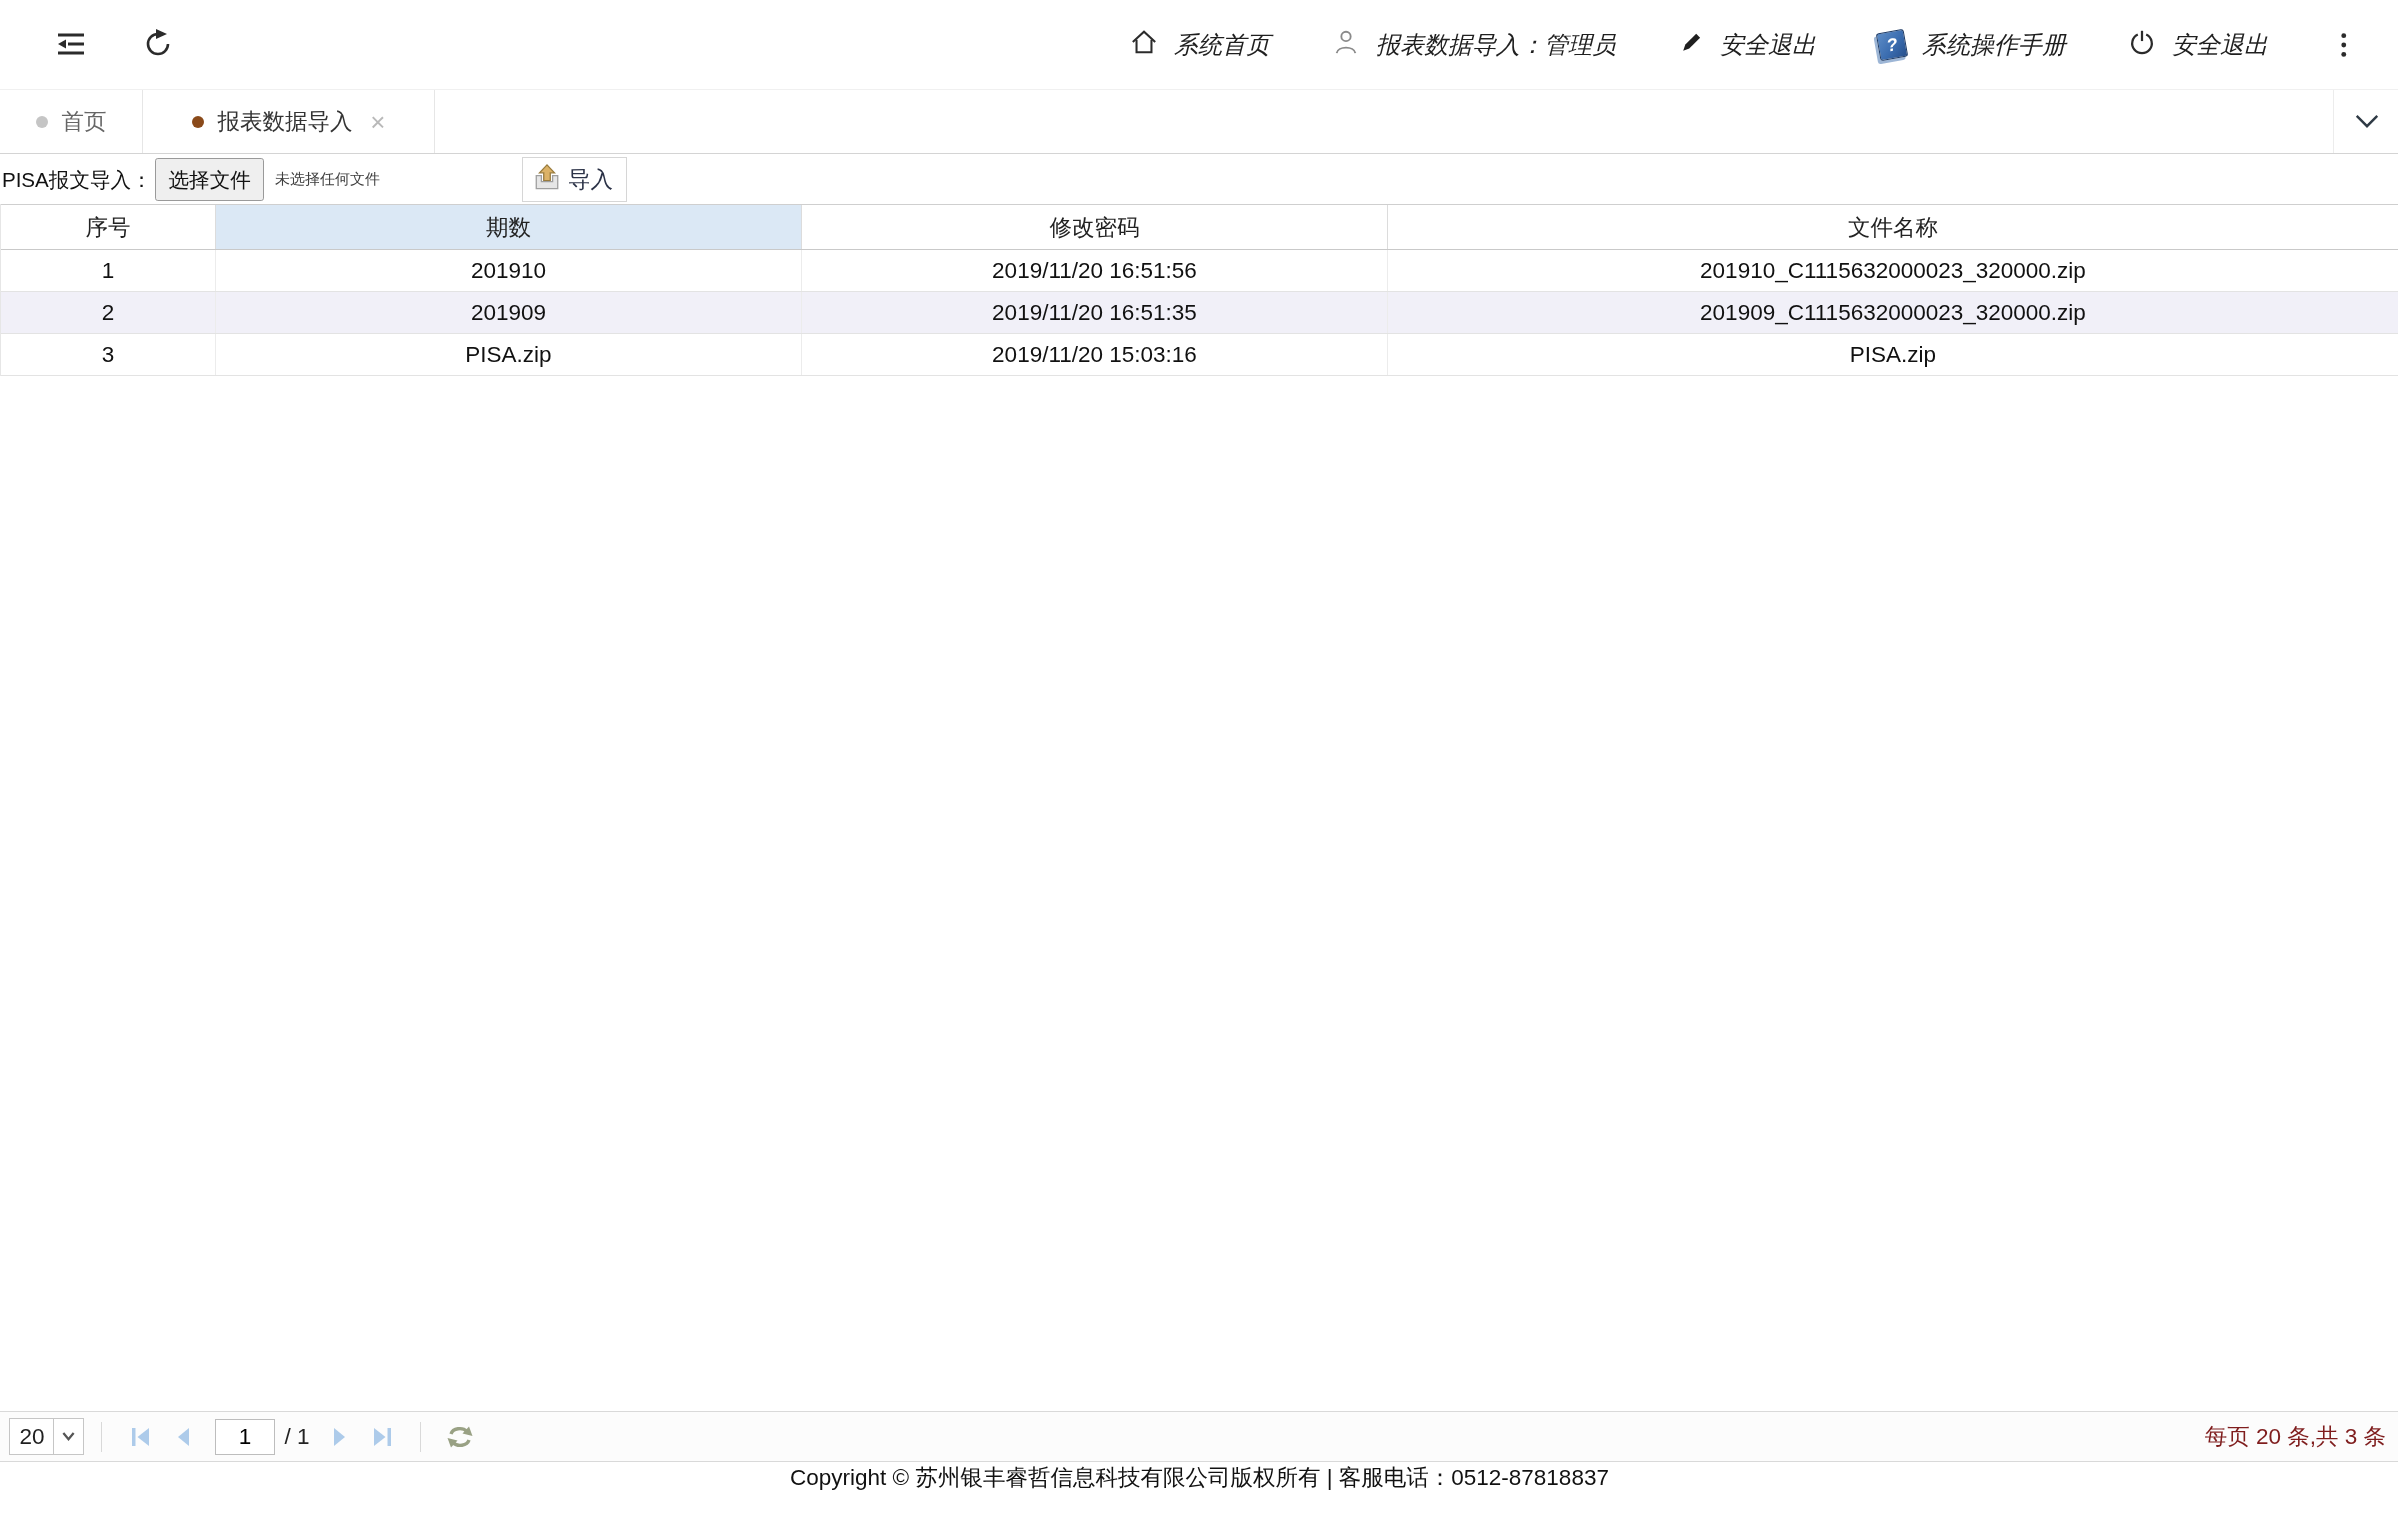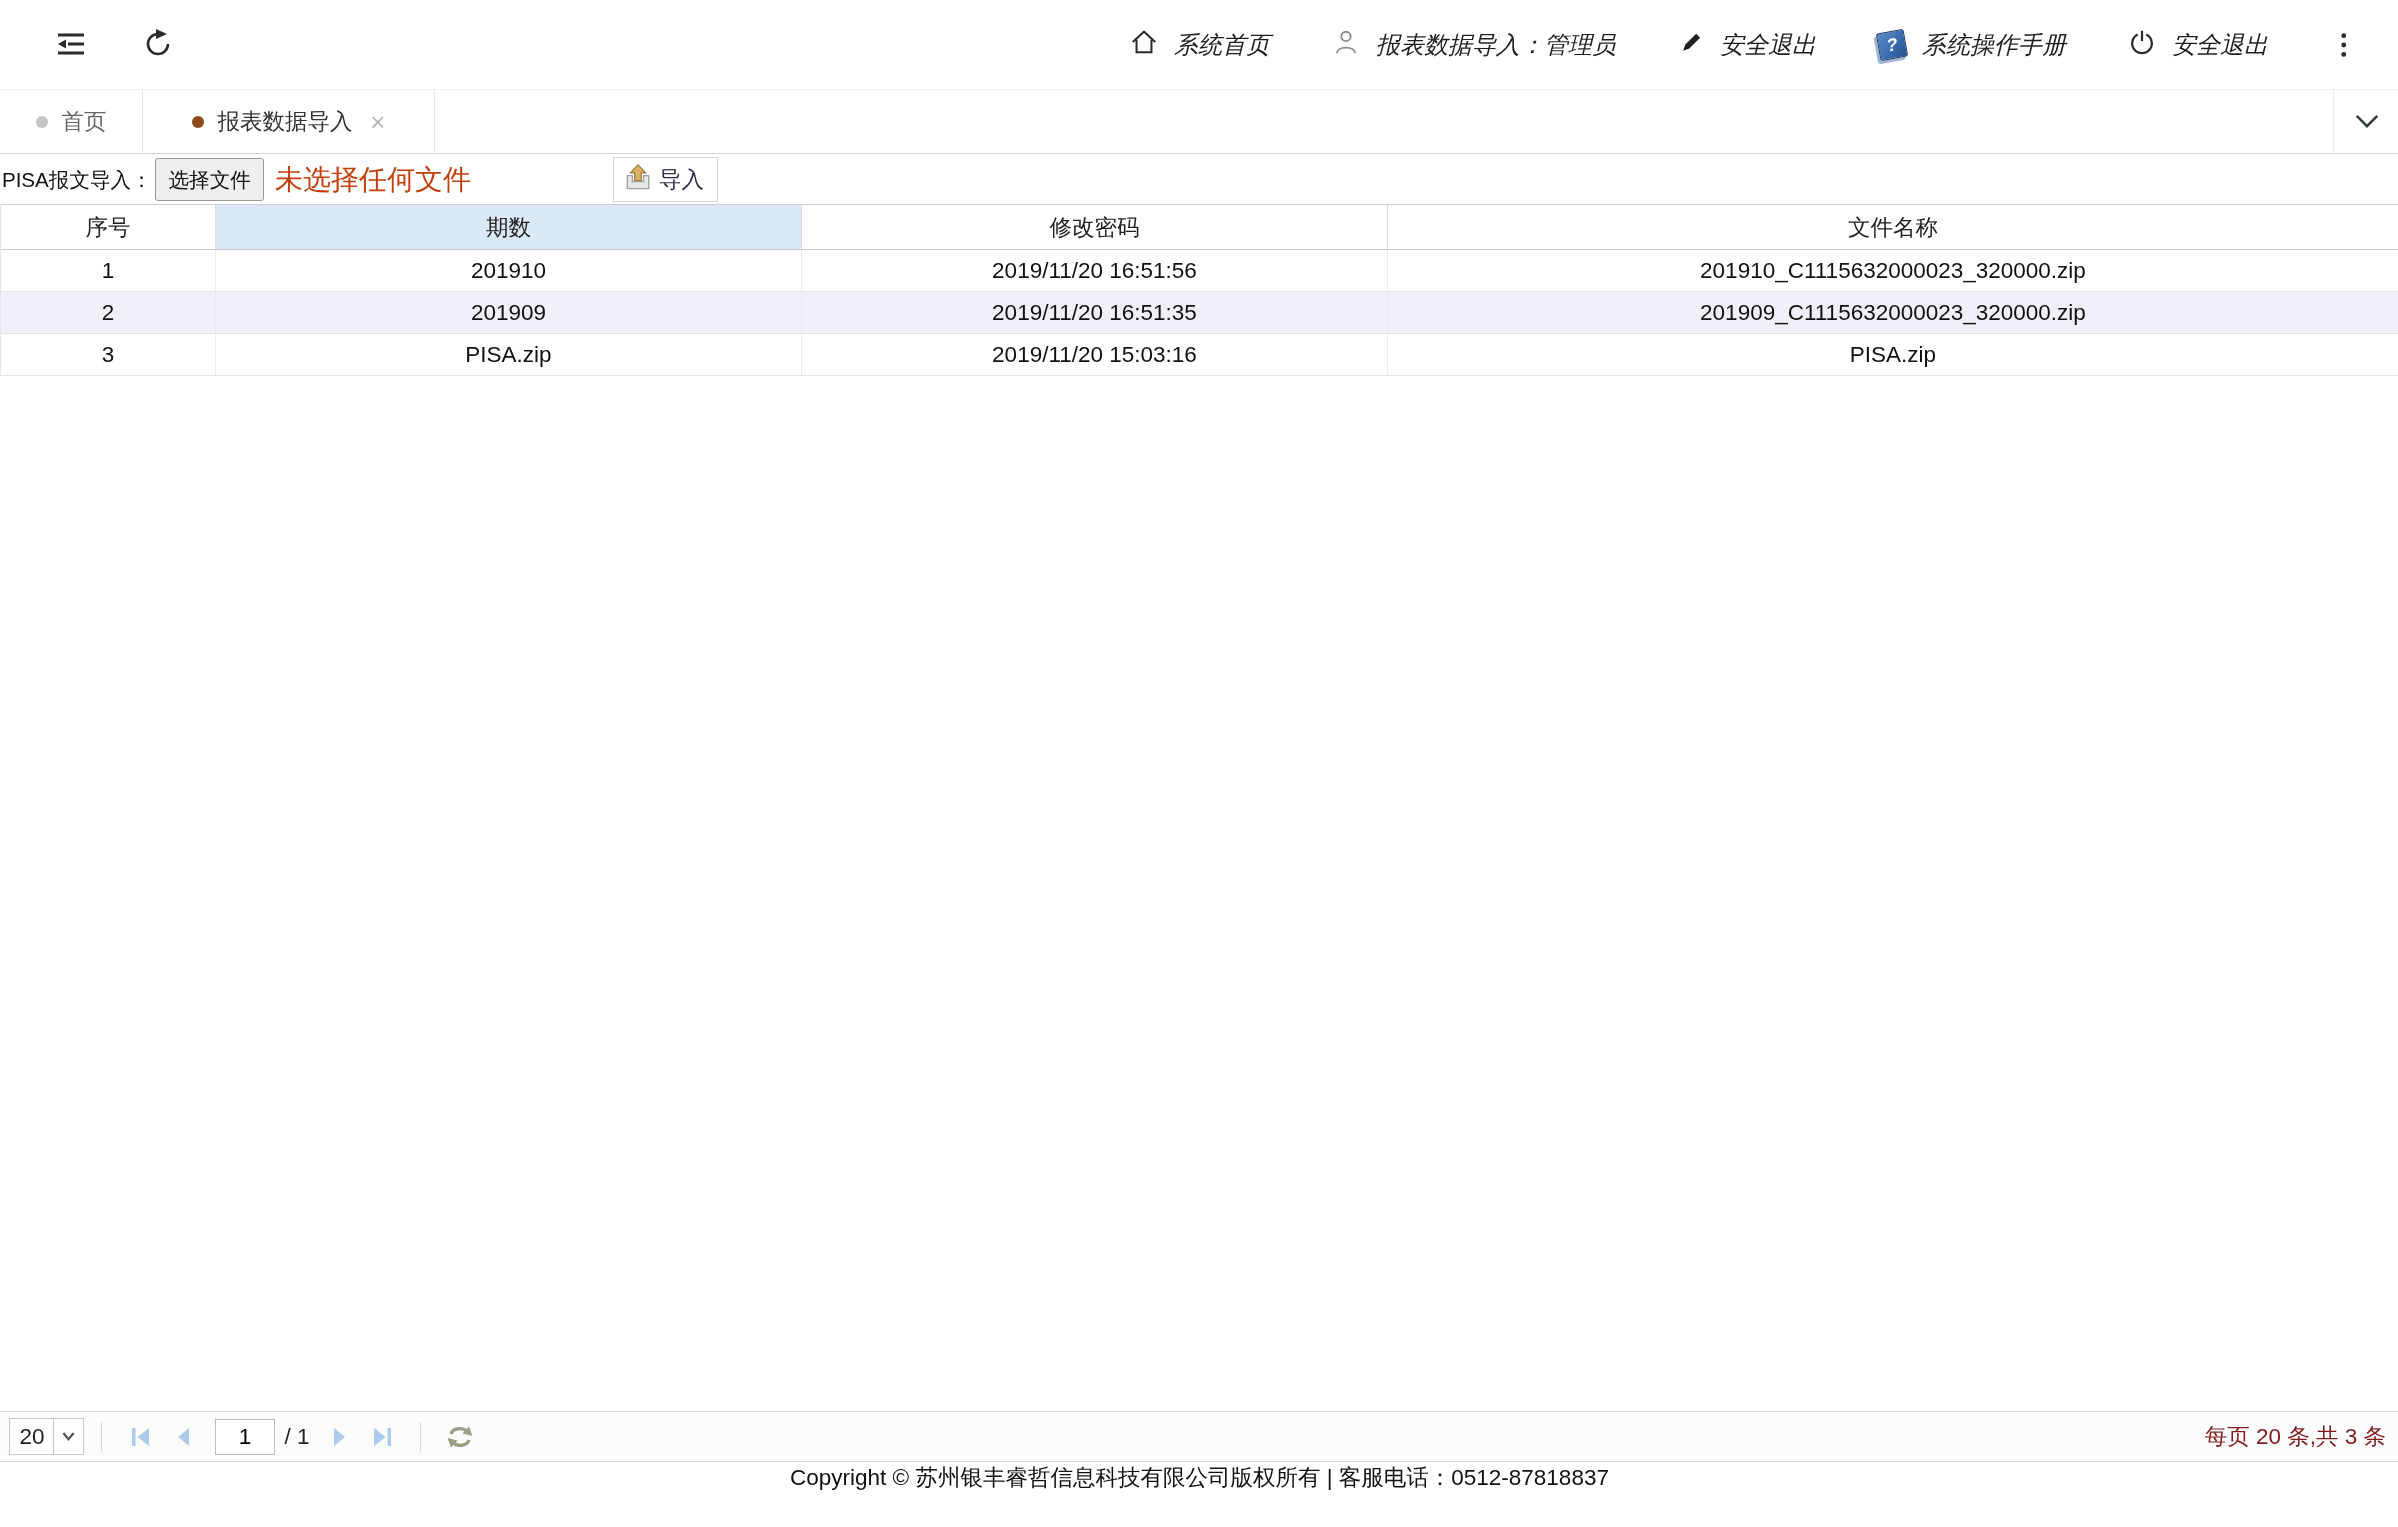--- a/index.html
+++ b/index.html
@@ -37,21 +37,21 @@
   .tab-overflow { margin-left:auto; width:66px; height:100%; border-left:0.9px solid #ececec;
     display:flex; align-items:center; justify-content:center; cursor:pointer; }
 
   
   .upload-row { position:absolute; top:154px; left:0; width:100%; height:51px; background:#fff;
     display:flex; align-items:center; padding-left:1.9px; }
   .upload-label { font-size:20.6px; color:#111; }
   .choose-btn { margin-left:3.7px; font-size:20.6px; color:#111; background:#efefef;
     border:0.9px solid #9a9a9a; border-radius:2.8px; padding:6.6px 12px; cursor:pointer;
     font-family:"Liberation Sans","DejaVu Sans",sans-serif; }
-  .nofile { margin-left:11.2px; font-size:28px; color:#c2410c; }
+  .nofile { margin-left:11.2px; font-size:15px; color:#404040; }
   .import-btn { margin-left:142px; display:flex; align-items:center; gap:5.6px; background:#fff;
     border:0.9px solid #d6d6d6; padding:4.7px 13px 4.7px 9.4px; font-size:22.5px; color:#2b3247;
     cursor:pointer; font-family:"Liberation Sans","DejaVu Sans",sans-serif; }
 
   
   .grid { position:absolute; top:204px; left:0; width:2399px;
     border-left:0.9px solid #e6e6e6; border-right:0.9px solid #d9d9d9; }
   .thead { display:flex; height:46px; border-top:0.9px solid #cfcfcf; border-bottom:0.9px solid #c9c9c9;
     background:#fff; }
   .th { display:flex; align-items:center; justify-content:center; font-size:22.5px; color:#222;

